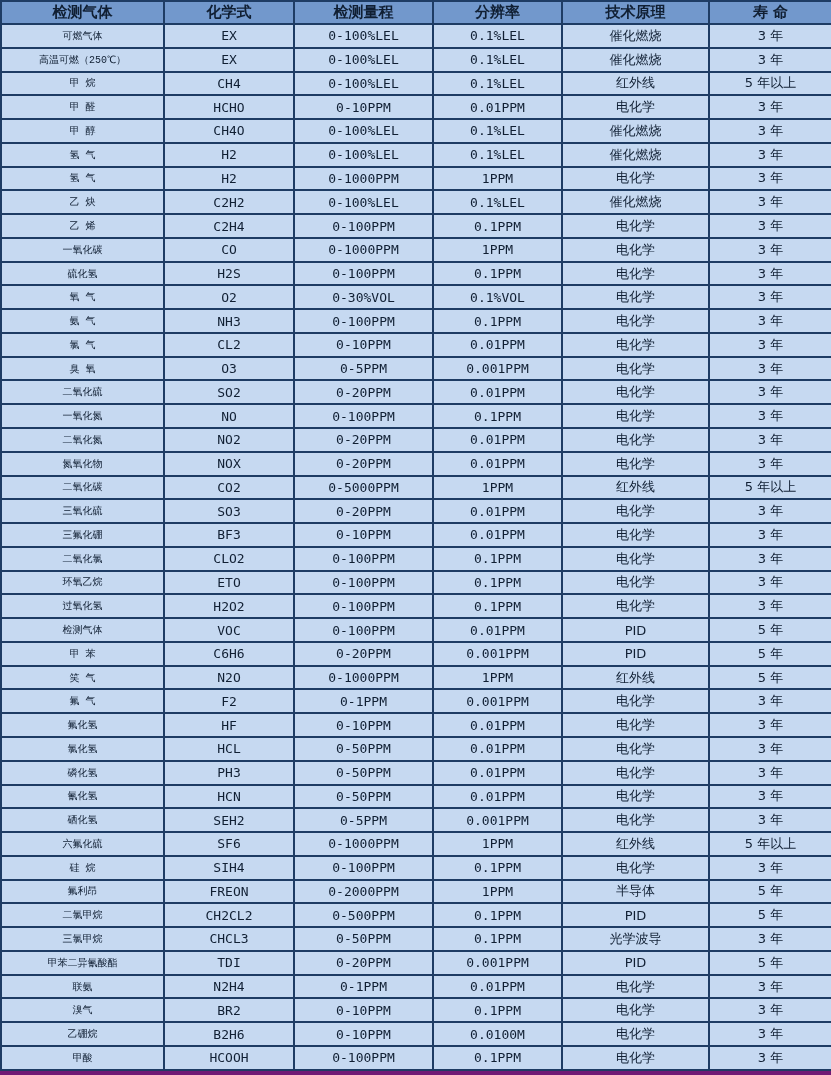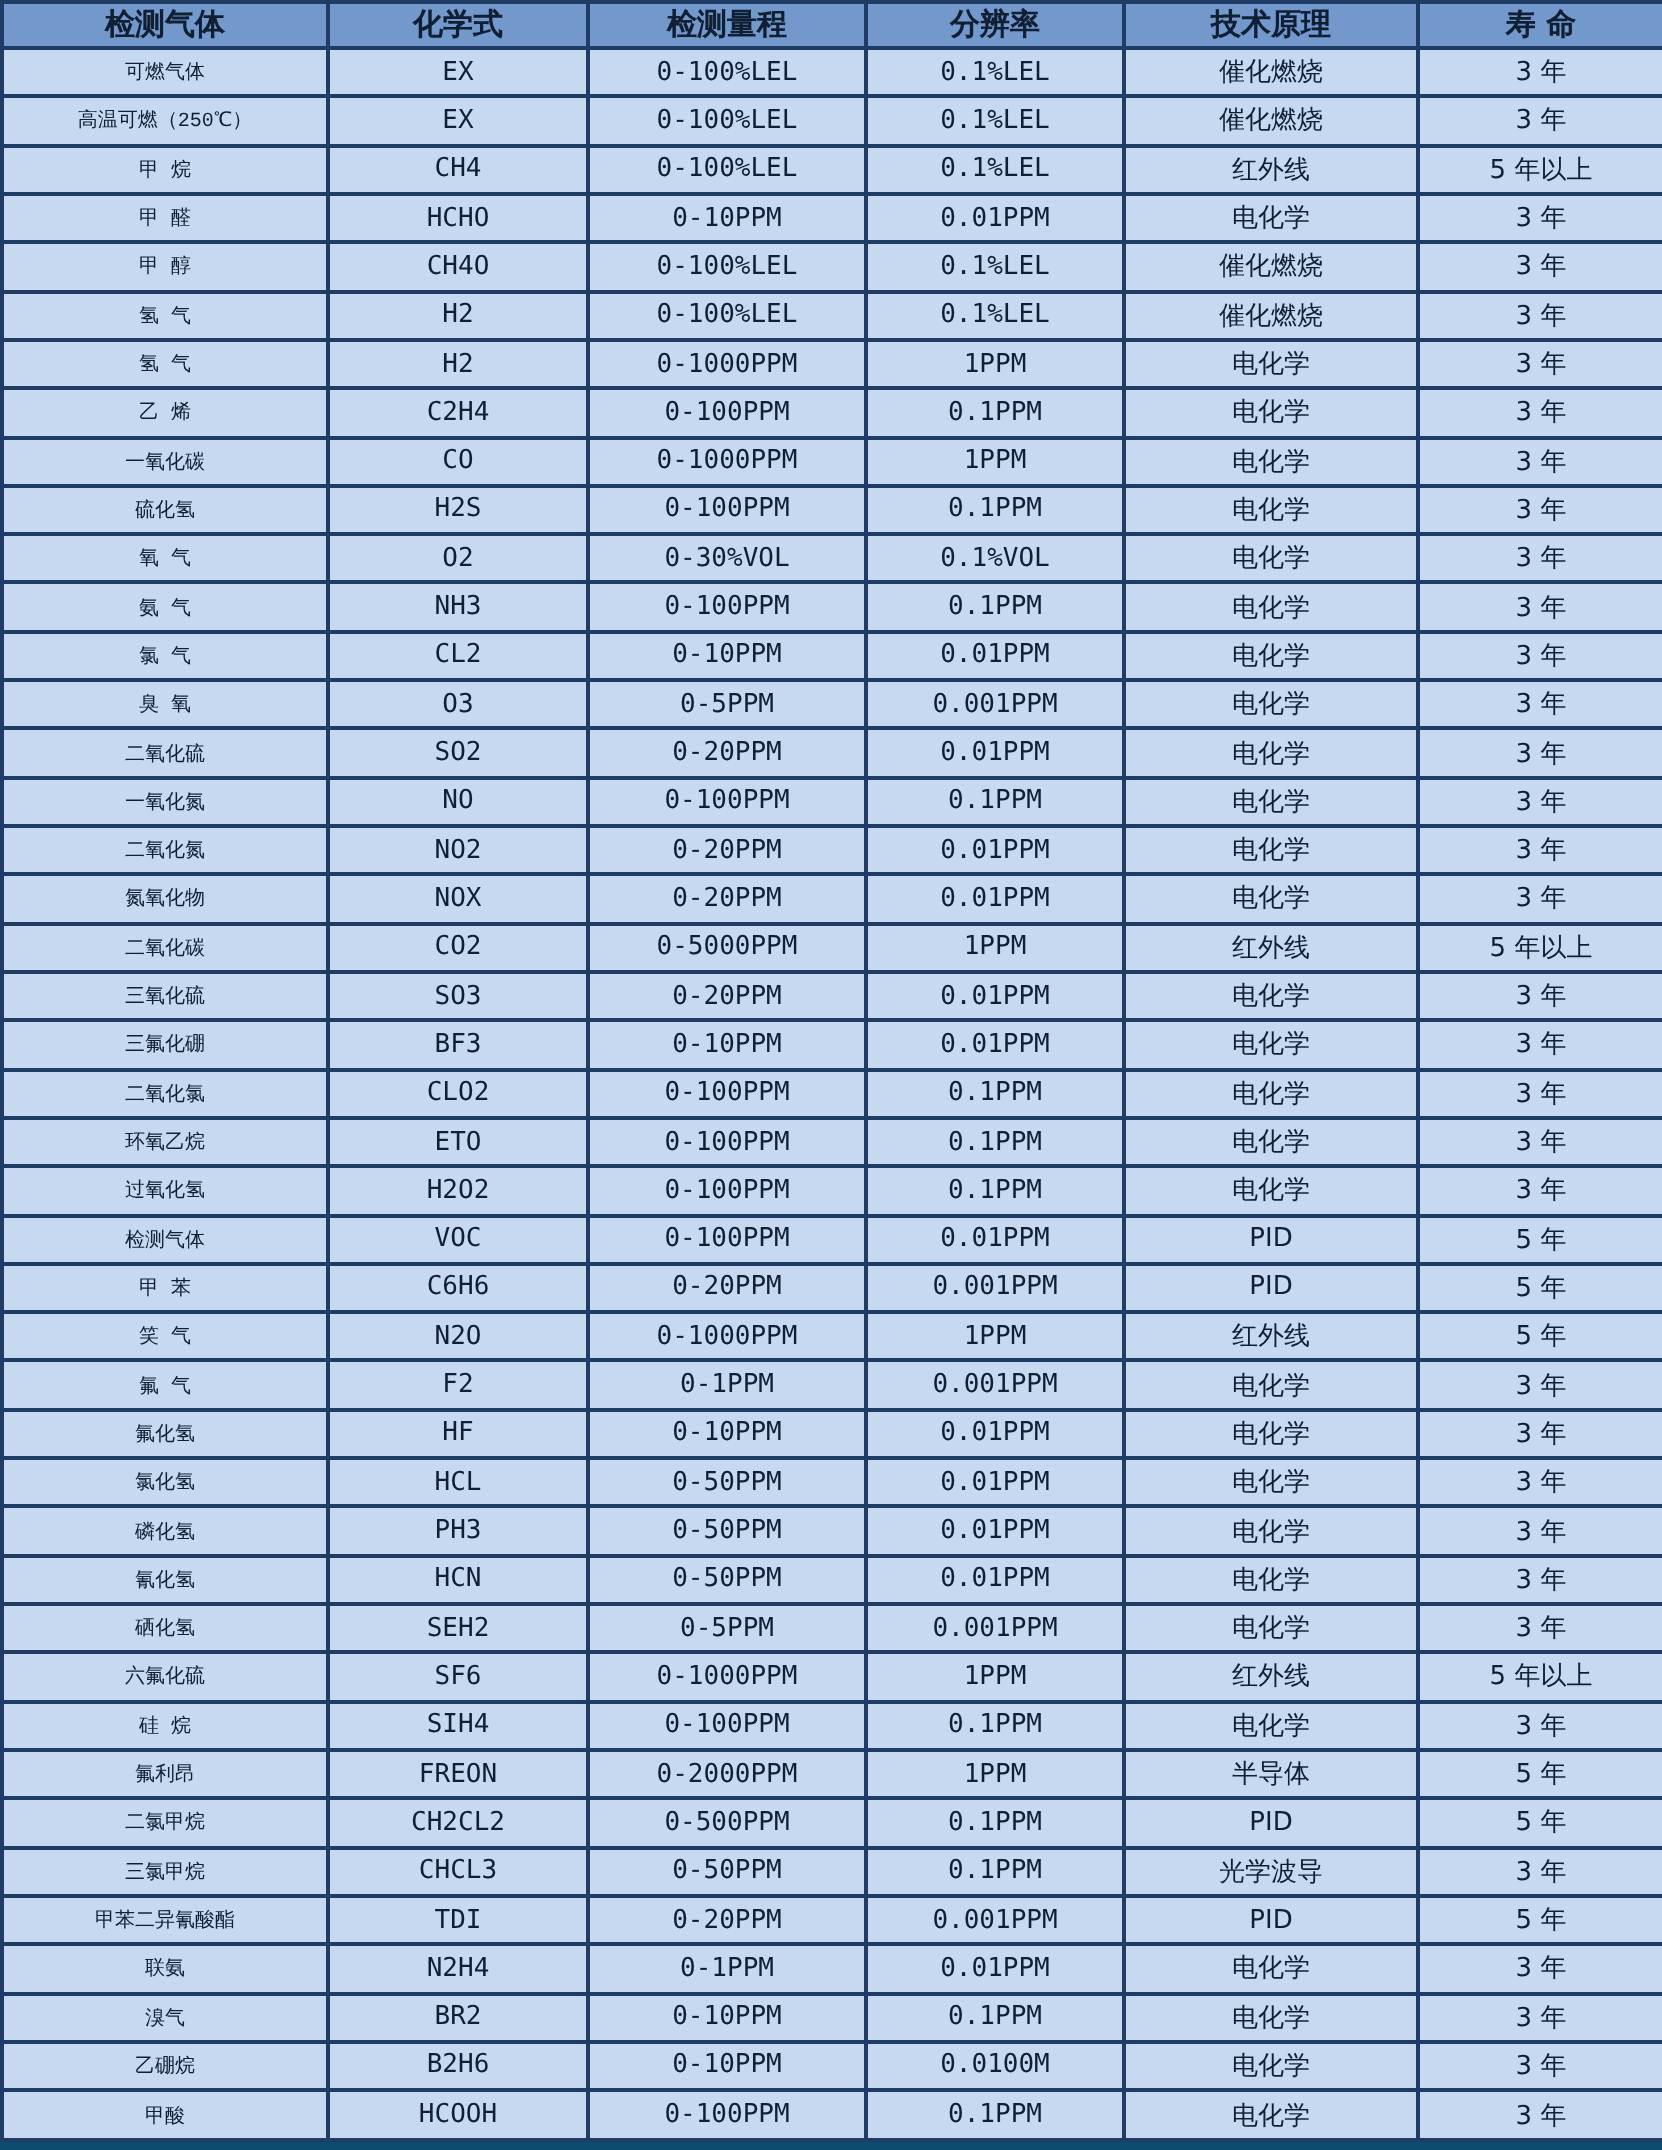--- a/index.html
+++ b/index.html
@@ -4,21 +4,21 @@
 <style>
   html, body {
     margin: 0;
     padding: 0;
     background: #ffffff;
     font-family: "DejaVu Sans", "Liberation Sans", sans-serif;
   }
   #page {
     width: 831px;
     height: 1075px;
-    background: #0c4a6e;
+    background: #701a75;
     overflow: hidden;
   }
   table.gas-table {
     width: 831px;
     height: 1071px;
     border-collapse: collapse;
     table-layout: fixed;
   }
   table.gas-table th,
   table.gas-table td {
@@ -128,20 +128,28 @@
         </tr>
         <tr>
           <td class="cell-gas">氢 气</td>
           <td class="cell-formula">H2</td>
           <td class="cell-range">0-1000PPM</td>
           <td class="cell-resolution">1PPM</td>
           <td class="cell-principle">电化学</td>
           <td class="cell-lifespan">3 年</td>
         </tr>
         <tr>
+          <td class="cell-gas">乙 炔</td>
+          <td class="cell-formula">C2H2</td>
+          <td class="cell-range">0-100%LEL</td>
+          <td class="cell-resolution">0.1%LEL</td>
+          <td class="cell-principle">催化燃烧</td>
+          <td class="cell-lifespan">3 年</td>
+        </tr>
+        <tr>
           <td class="cell-gas">乙 烯</td>
           <td class="cell-formula">C2H4</td>
           <td class="cell-range">0-100PPM</td>
           <td class="cell-resolution">0.1PPM</td>
           <td class="cell-principle">电化学</td>
           <td class="cell-lifespan">3 年</td>
         </tr>
         <tr>
           <td class="cell-gas">一氧化碳</td>
           <td class="cell-formula">CO</td>

